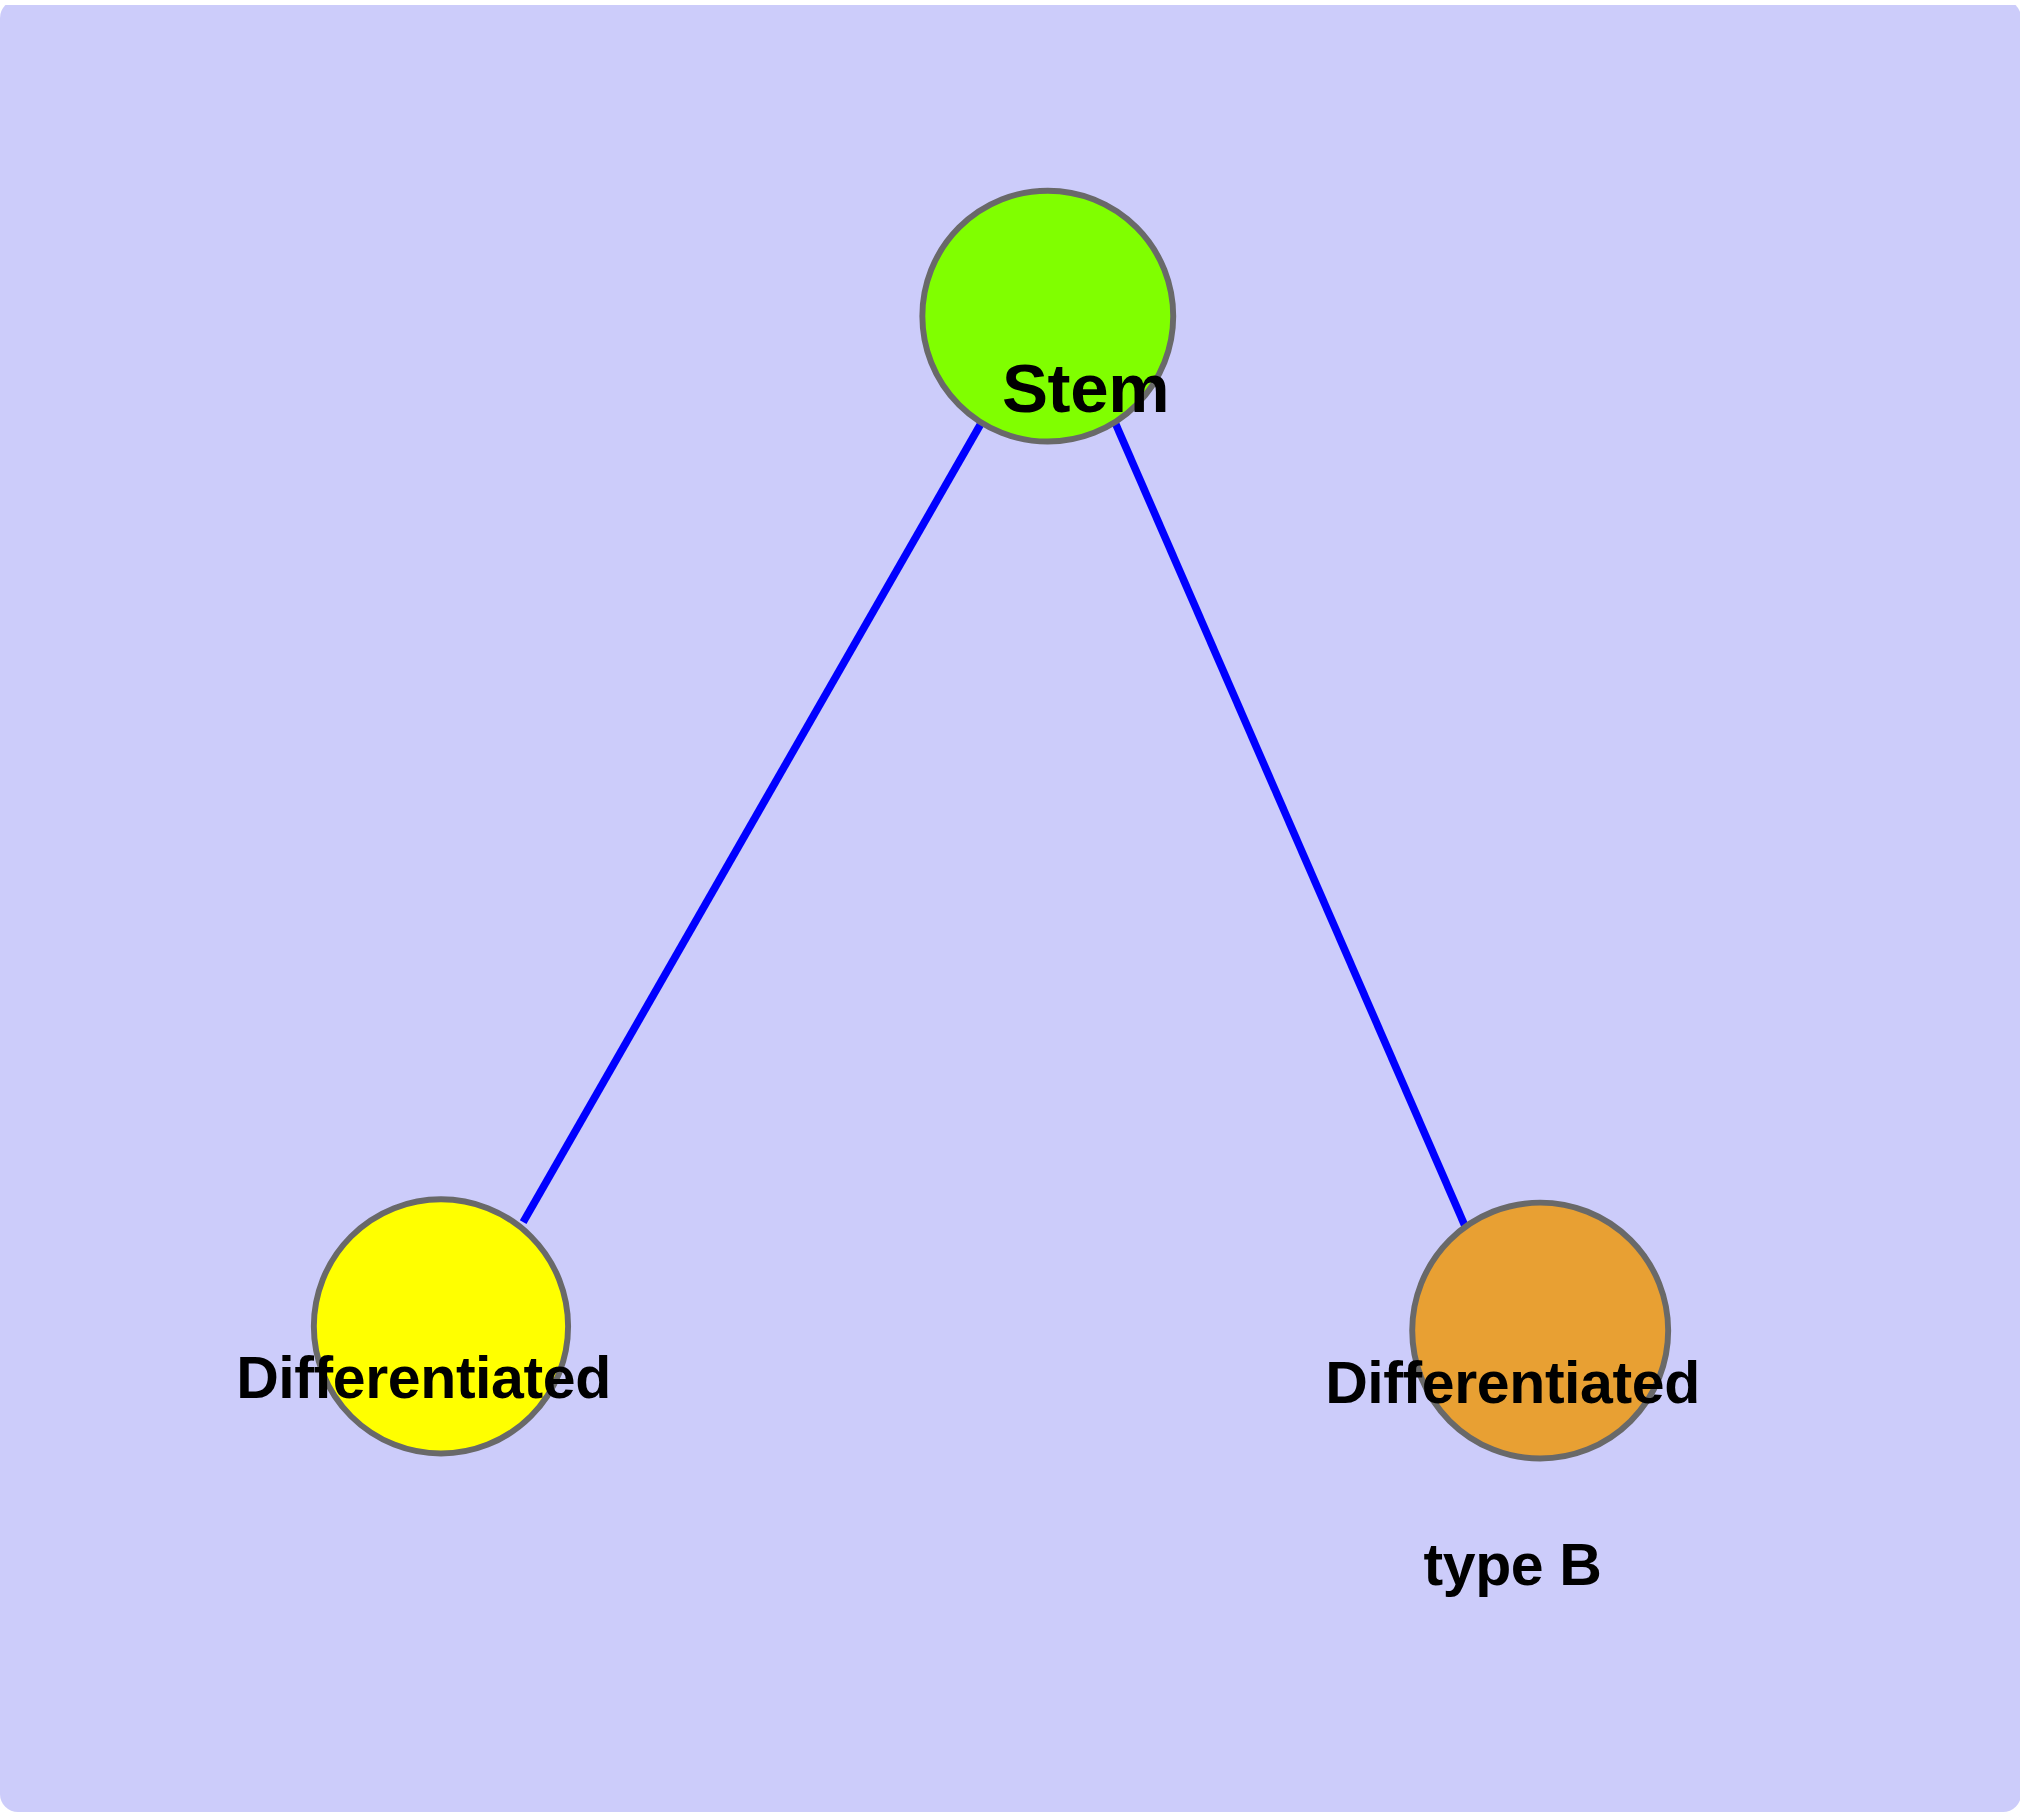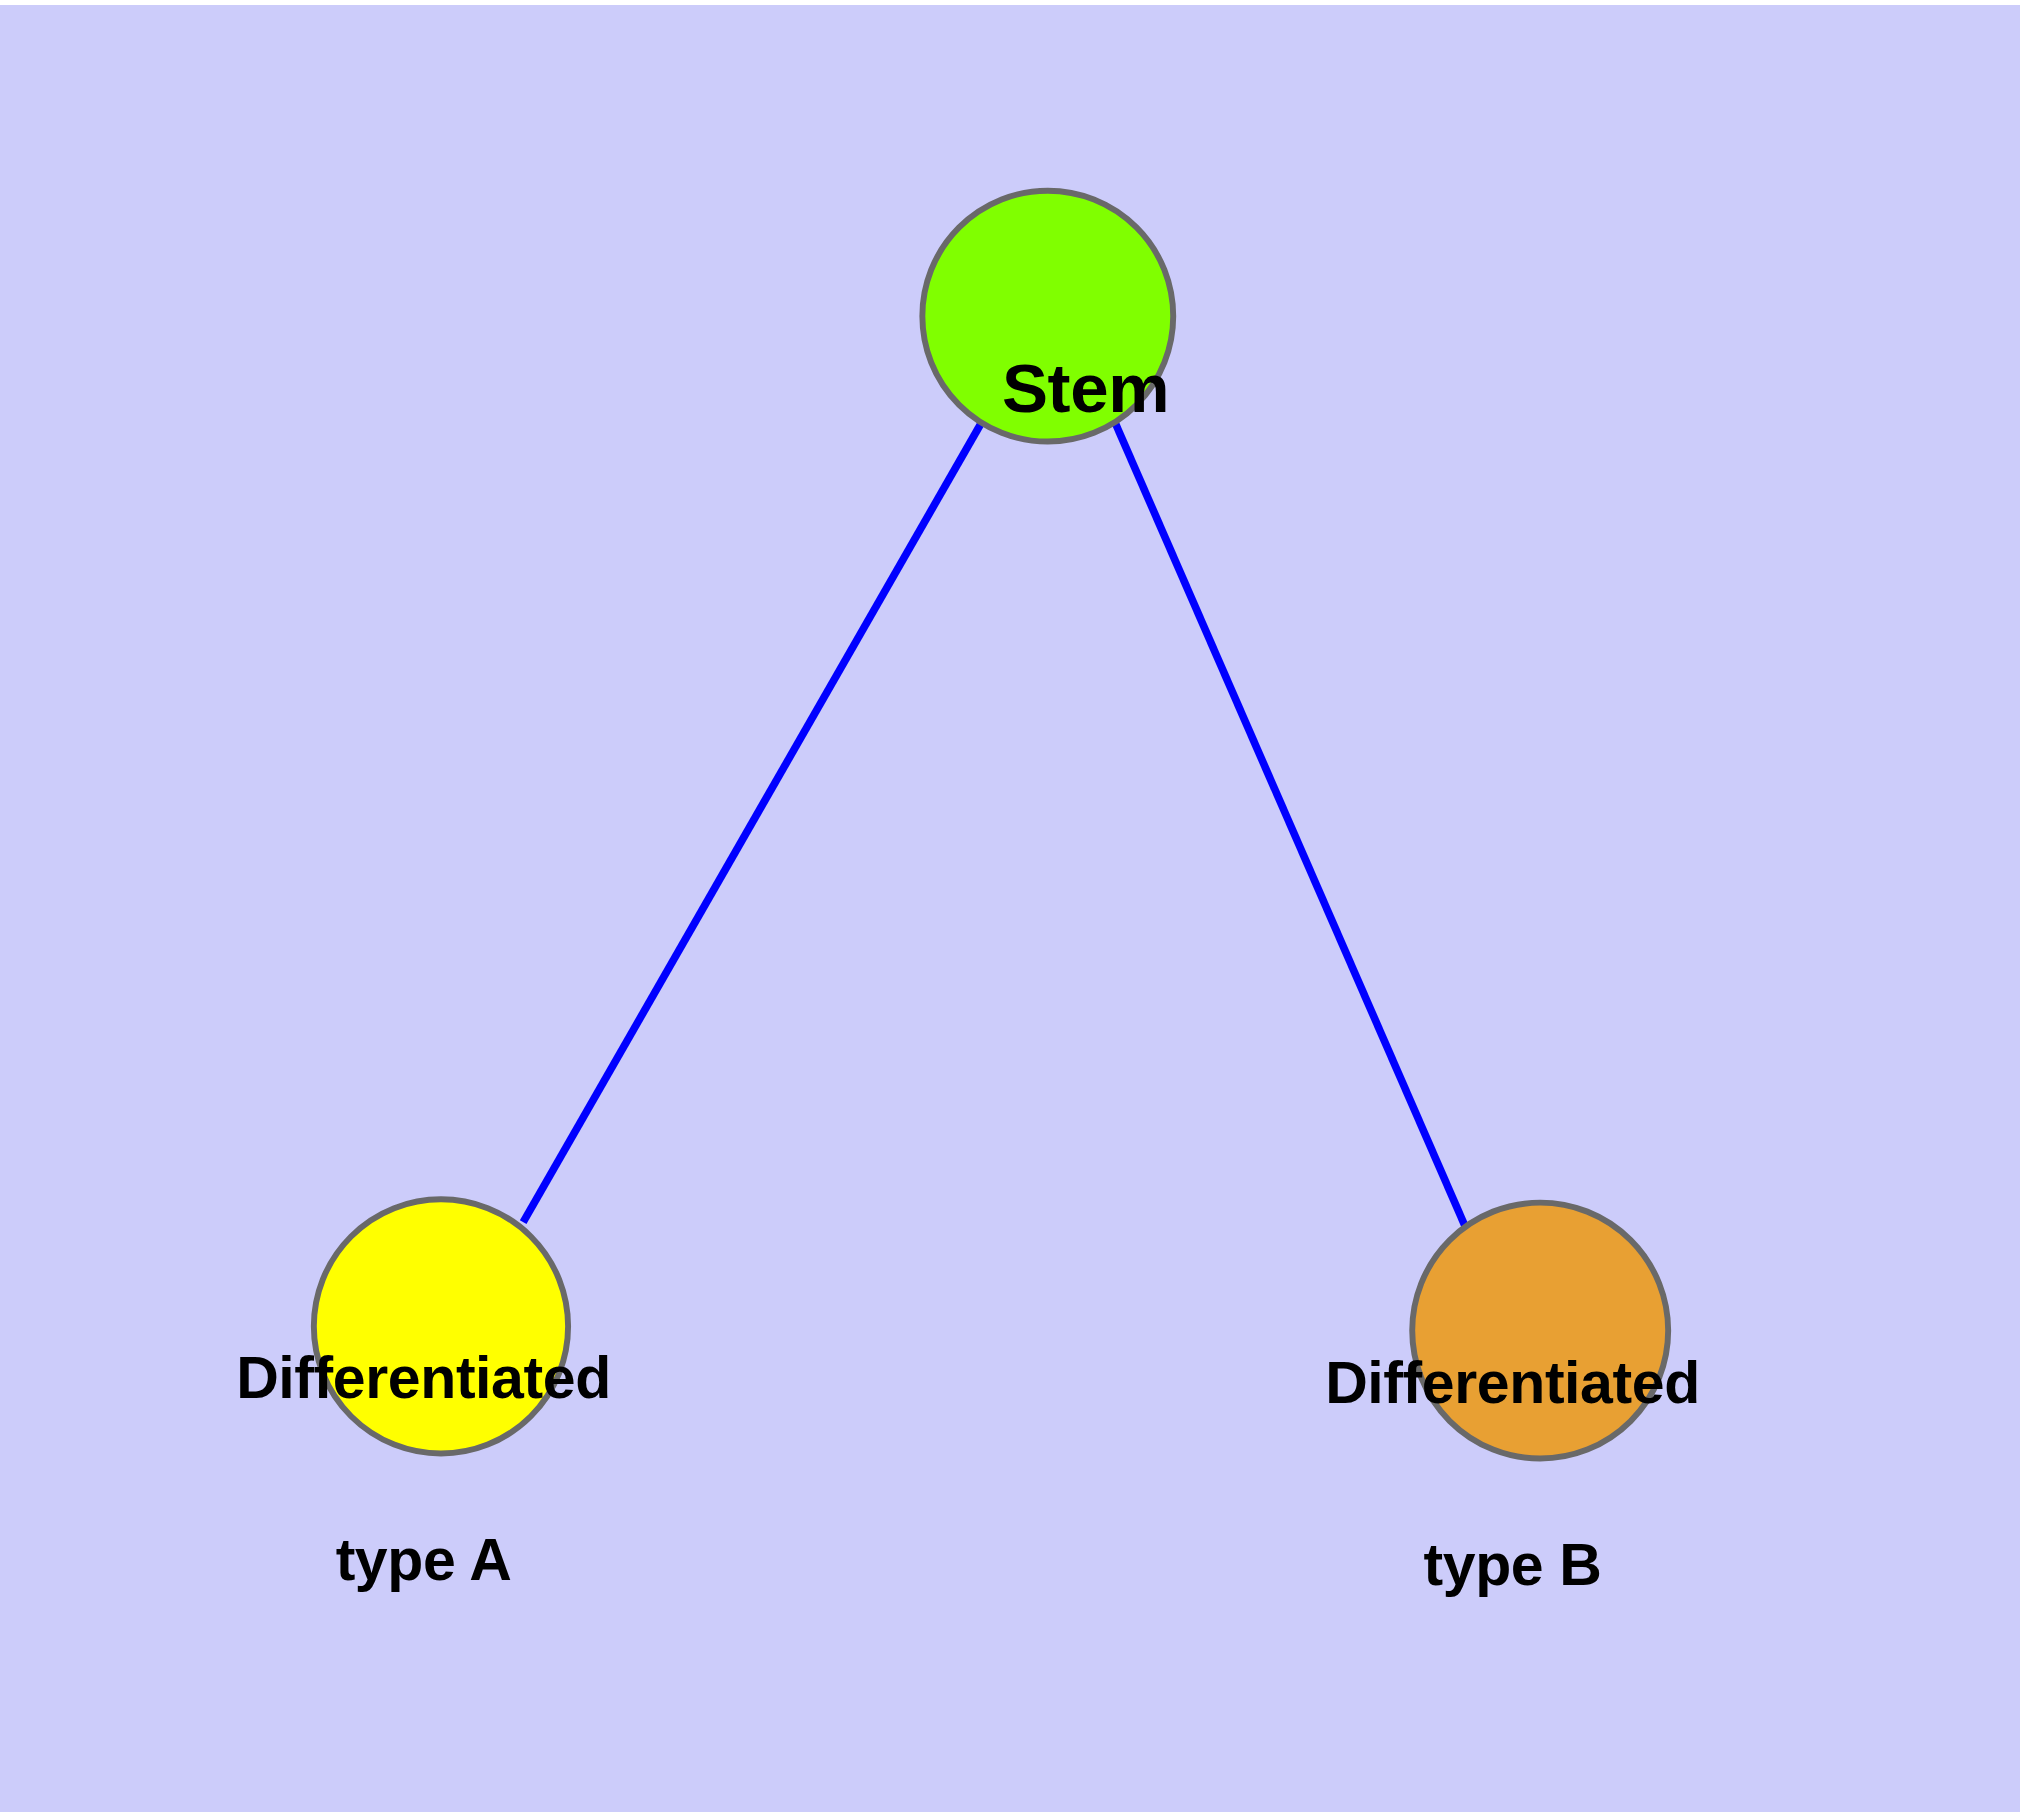--- a/index.html
+++ b/index.html
@@ -7,20 +7,21 @@
     padding: 0;
     background: #ffffff;
   }
   #canvas {
     position: relative;
     width: 2021px;
     height: 1812px;
     background: #ffffff;
     overflow: hidden;
     font-family: "Liberation Sans", sans-serif;
+    border-radius: 18px;
   }
   #board {
     position: absolute;
     left: 0;
     top: 5.1px;
     width: 2021px;
     height: 1807px;
     background: #ccccfa;
   }
   #graph-svg {
@@ -65,21 +66,20 @@
       <circle cx="1817" cy="1570" r="151" fill="#e8a033" stroke="#696969" stroke-width="7"></circle>
     </g>
   </svg>
 
   <div class="node-label stem" style="left:709px; top:282px; width:678px;">
     <span>Stem</span>
   </div>
 
   <div class="node-label big" style="left:76px; top:1226px; width:695px;">
     <div>Differentiated</div>
-    <div>type A</div>
   </div>
 
   <div class="node-label big" style="left:1165px; top:1231px; width:695px;">
     <div>Differentiated</div>
     <div>type B</div>
   </div>
 
 </div>
 
 

